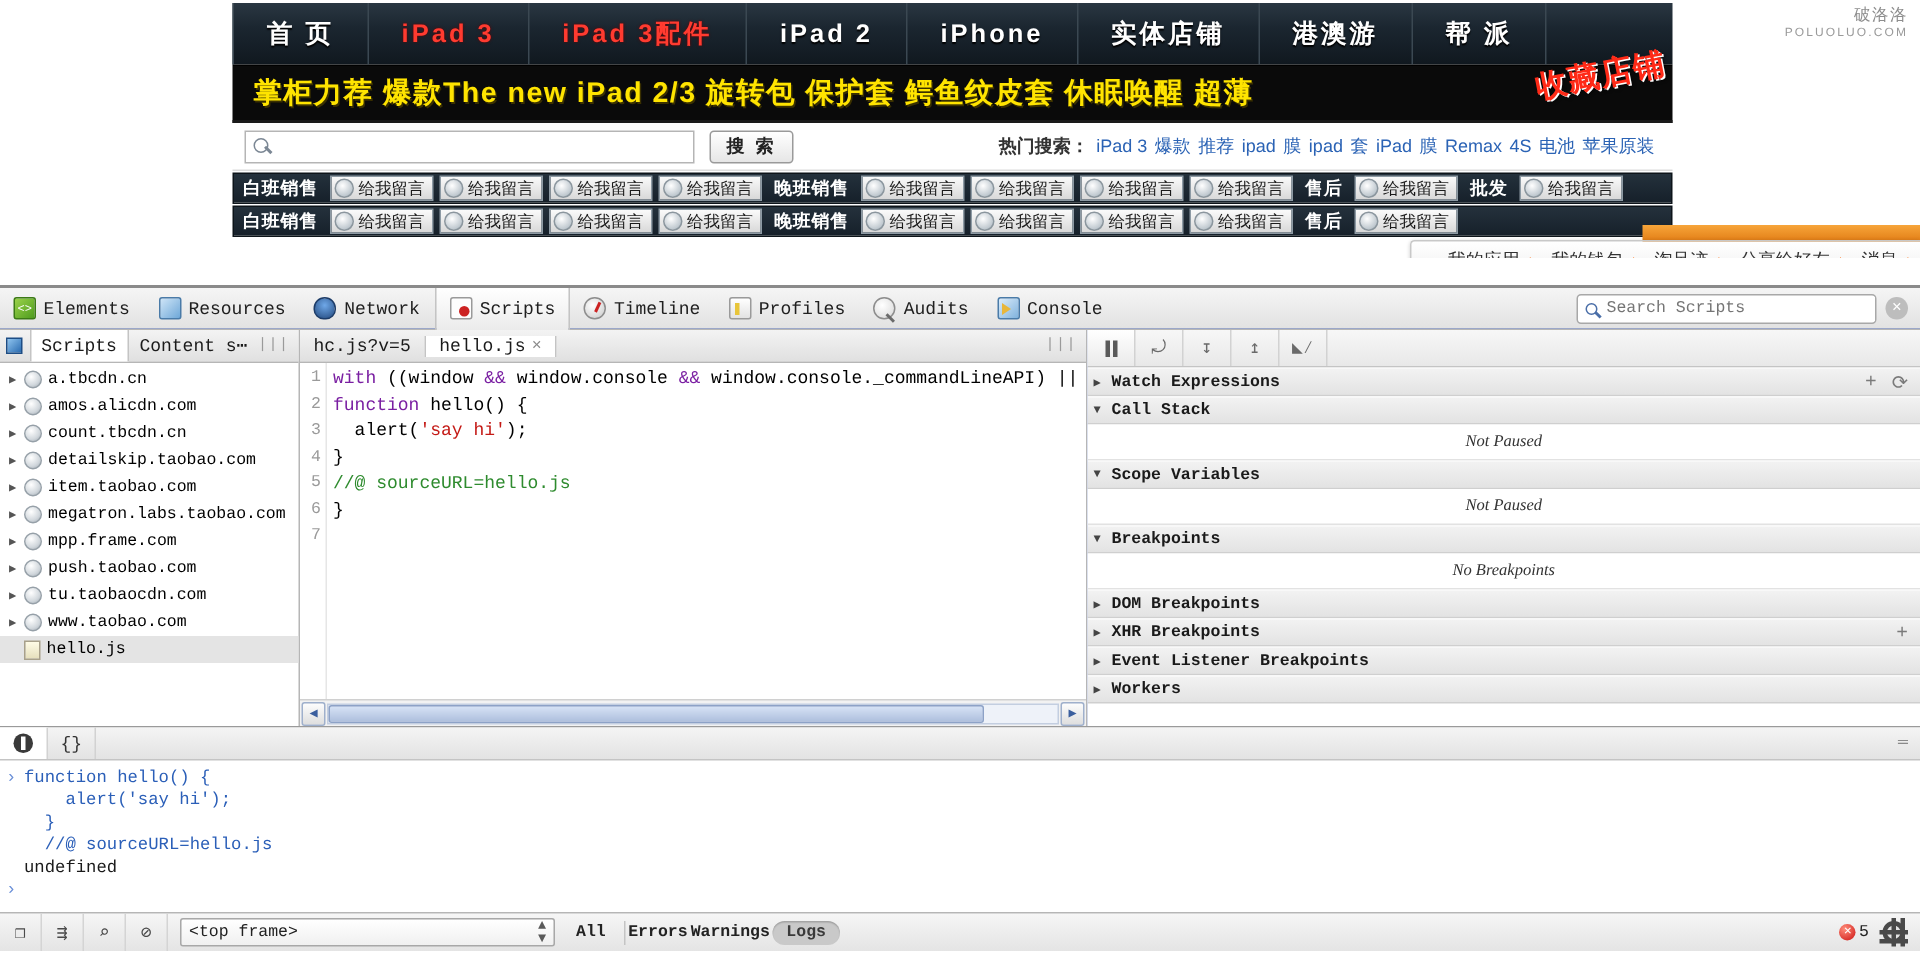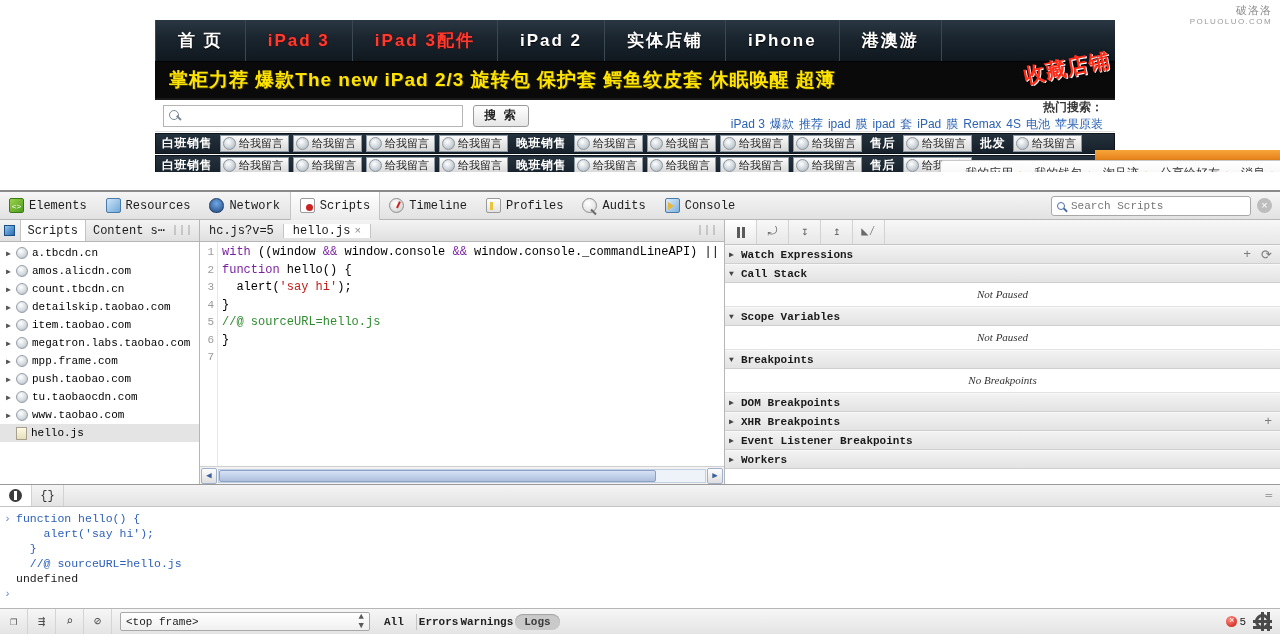--- a/index.html
+++ b/index.html
@@ -17,21 +17,21 @@
     overflow: hidden;
   }
   .watermark {
     position: absolute; right: 8px; top: 4px;
     text-align: right; color: #9a9a9a; line-height: 1.15;
   }
   .watermark .wm-cn { font-size: 11px; letter-spacing: 1px; color: #8d8d8d; }
   .watermark .wm-en { font-size: 8px; letter-spacing: 1.4px; color: #9a9a9a; }
 
   .shop {
-    position: absolute; left: 155px; top: 20px; width: 960px;
+    position: absolute; left: 155px; top: 2px; width: 960px;
   }
 
   
   .shop-nav {
     height: 42px;
     background: linear-gradient(to bottom, #2a3742 0%, #1b2630 40%, #10181f 100%);
     display: flex; align-items: stretch;
     border-bottom: 1px solid #000;
   }
   .shop-nav .navitem {
@@ -97,22 +97,22 @@
   }
   .search-btn {
     margin-left: 10px; width: 56px; height: 22px;
     border: 1px solid #9a9a9a; border-radius: 3px;
     background: linear-gradient(to bottom,#ffffff,#e6e6e6);
     font-size: 12px; font-weight: bold; color: #222;
     letter-spacing: 2px; cursor: pointer;
     font-family: "Liberation Sans", sans-serif;
   }
   .hot-wrap {
-    margin-left: auto; display: flex; align-items: flex-end;
-    font-size: 12px; white-space: nowrap; padding-right: 4px; flex-direction: column;
+    margin-left: auto; display: flex; align-items: flex-start;
+    font-size: 12px; white-space: nowrap; padding-right: 4px;
   }
   .hot-label { color: #333; font-weight: bold; }
   .hot-wrap .hot-kw { color: #2b63b5; margin-left: 5px; }
 
   
   .cs-row {
     height: 21px; margin-top: 1px;
     background: linear-gradient(to bottom,#24313c,#16202a);
     display: flex; align-items: center;
     border: 1px solid #0d141a;
@@ -471,23 +471,24 @@
     <div class="wm-en">POLUOLUO.COM</div>
   </div>
 
   <div class="shop">
 
     <div class="shop-nav" id="shop-nav">
         <div class="navitem">首 页</div>
         <div class="navitem red">iPad 3</div>
         <div class="navitem red">iPad 3配件</div>
         <div class="navitem">iPad 2</div>
+        <div class="navitem">iPhone</div>
         <div class="navitem">实体店铺</div>
-        <div class="navitem">iPhone</div>
         <div class="navitem">港澳游</div>
+        <div class="navitem">帮 派</div>
         <div class="navitem navspace"></div>
       </div>
 
     <div class="shop-promo">
       <div class="promo-text">掌柜力荐 爆款The new iPad 2/3 旋转包 保护套 鳄鱼纹皮套 休眠唤醒 超薄</div>
       <div class="collect-stamp">收藏店铺</div>
     </div>
 
     <div class="shop-search">
       <div class="search-wrap">

